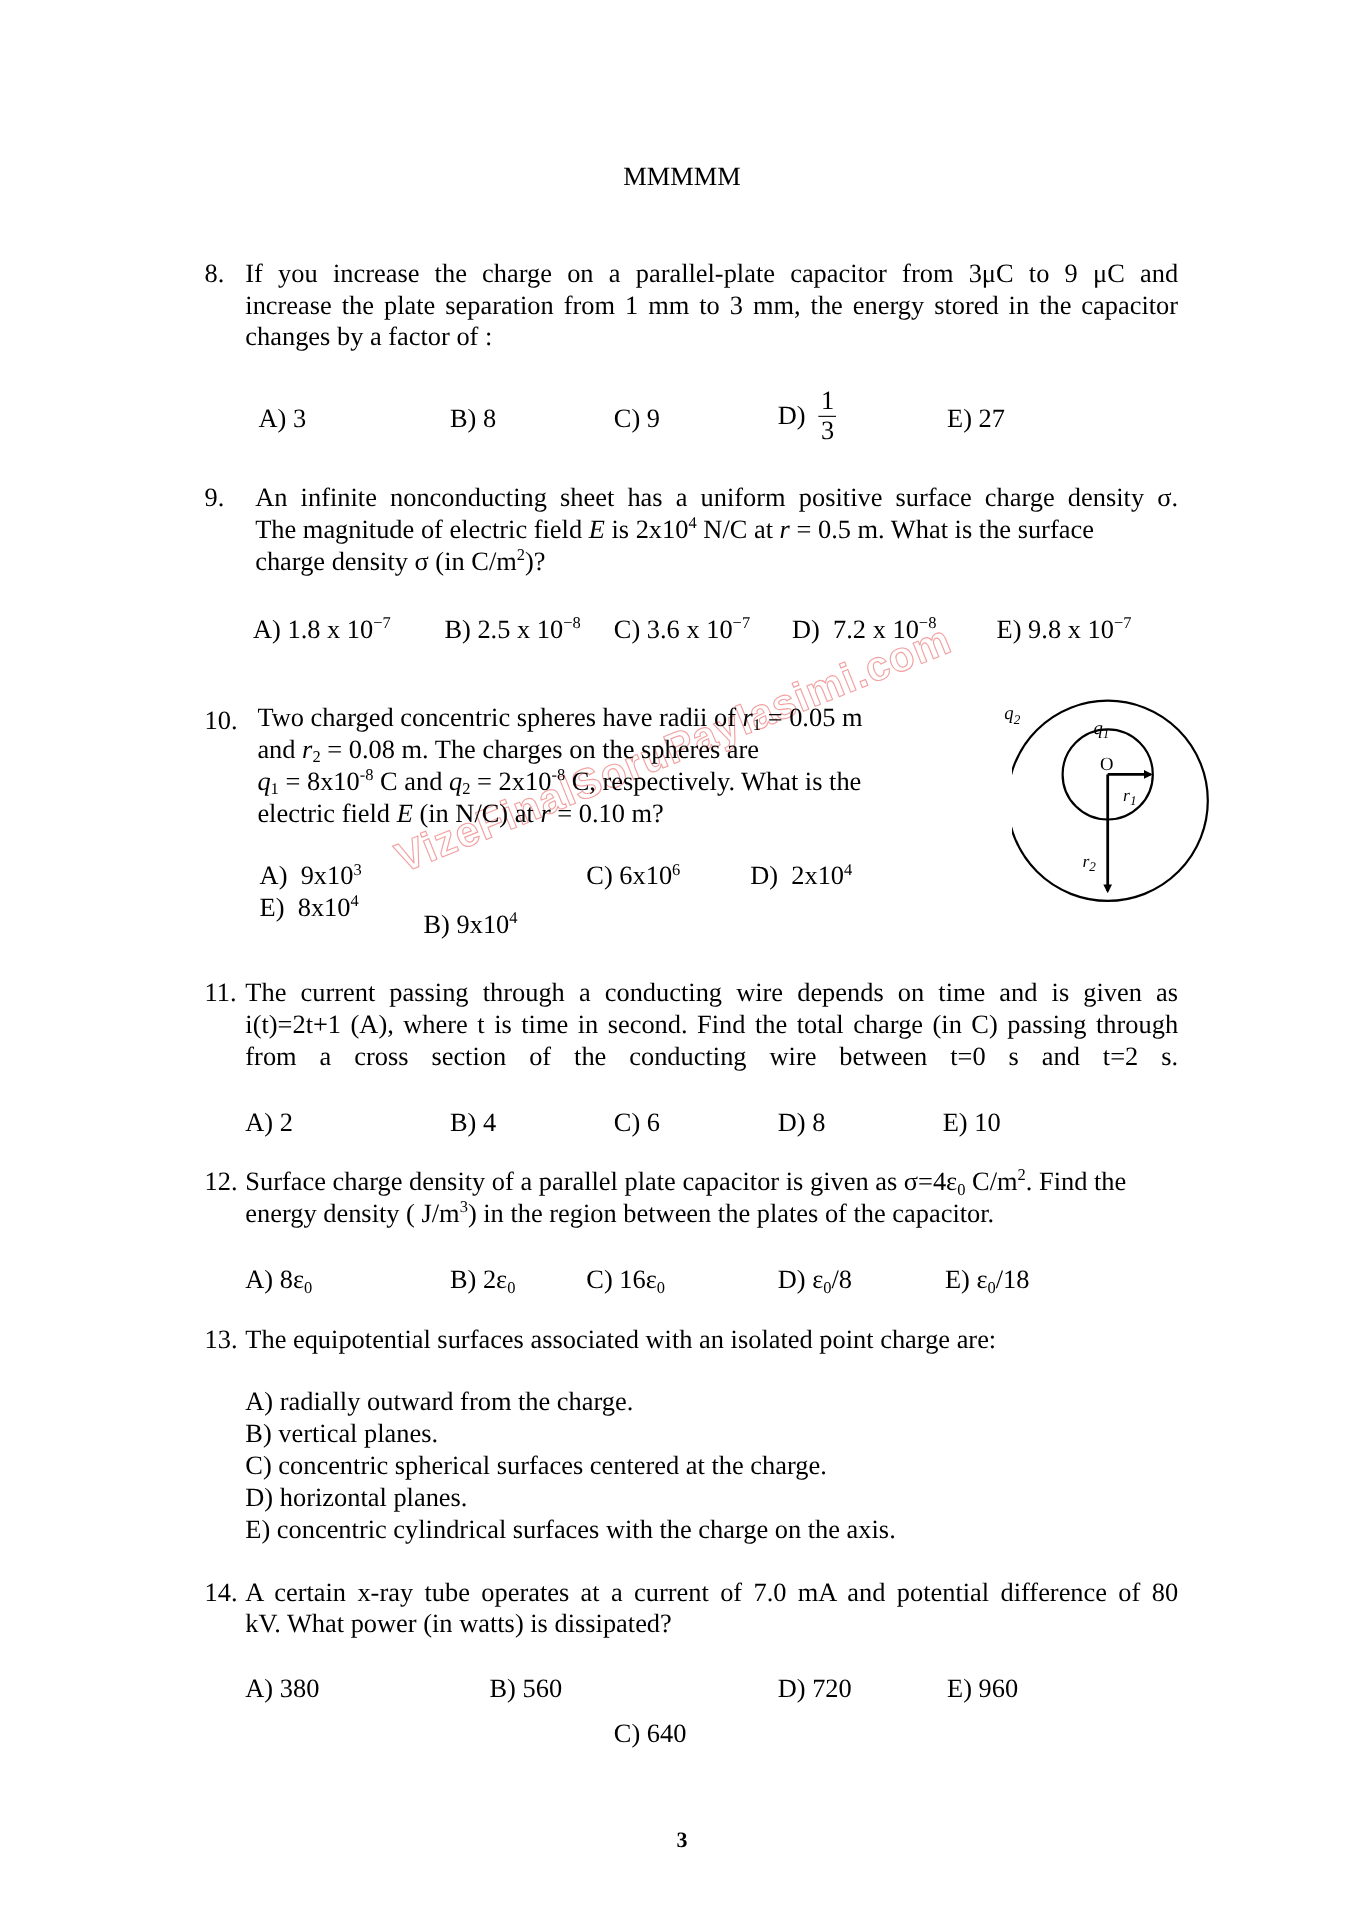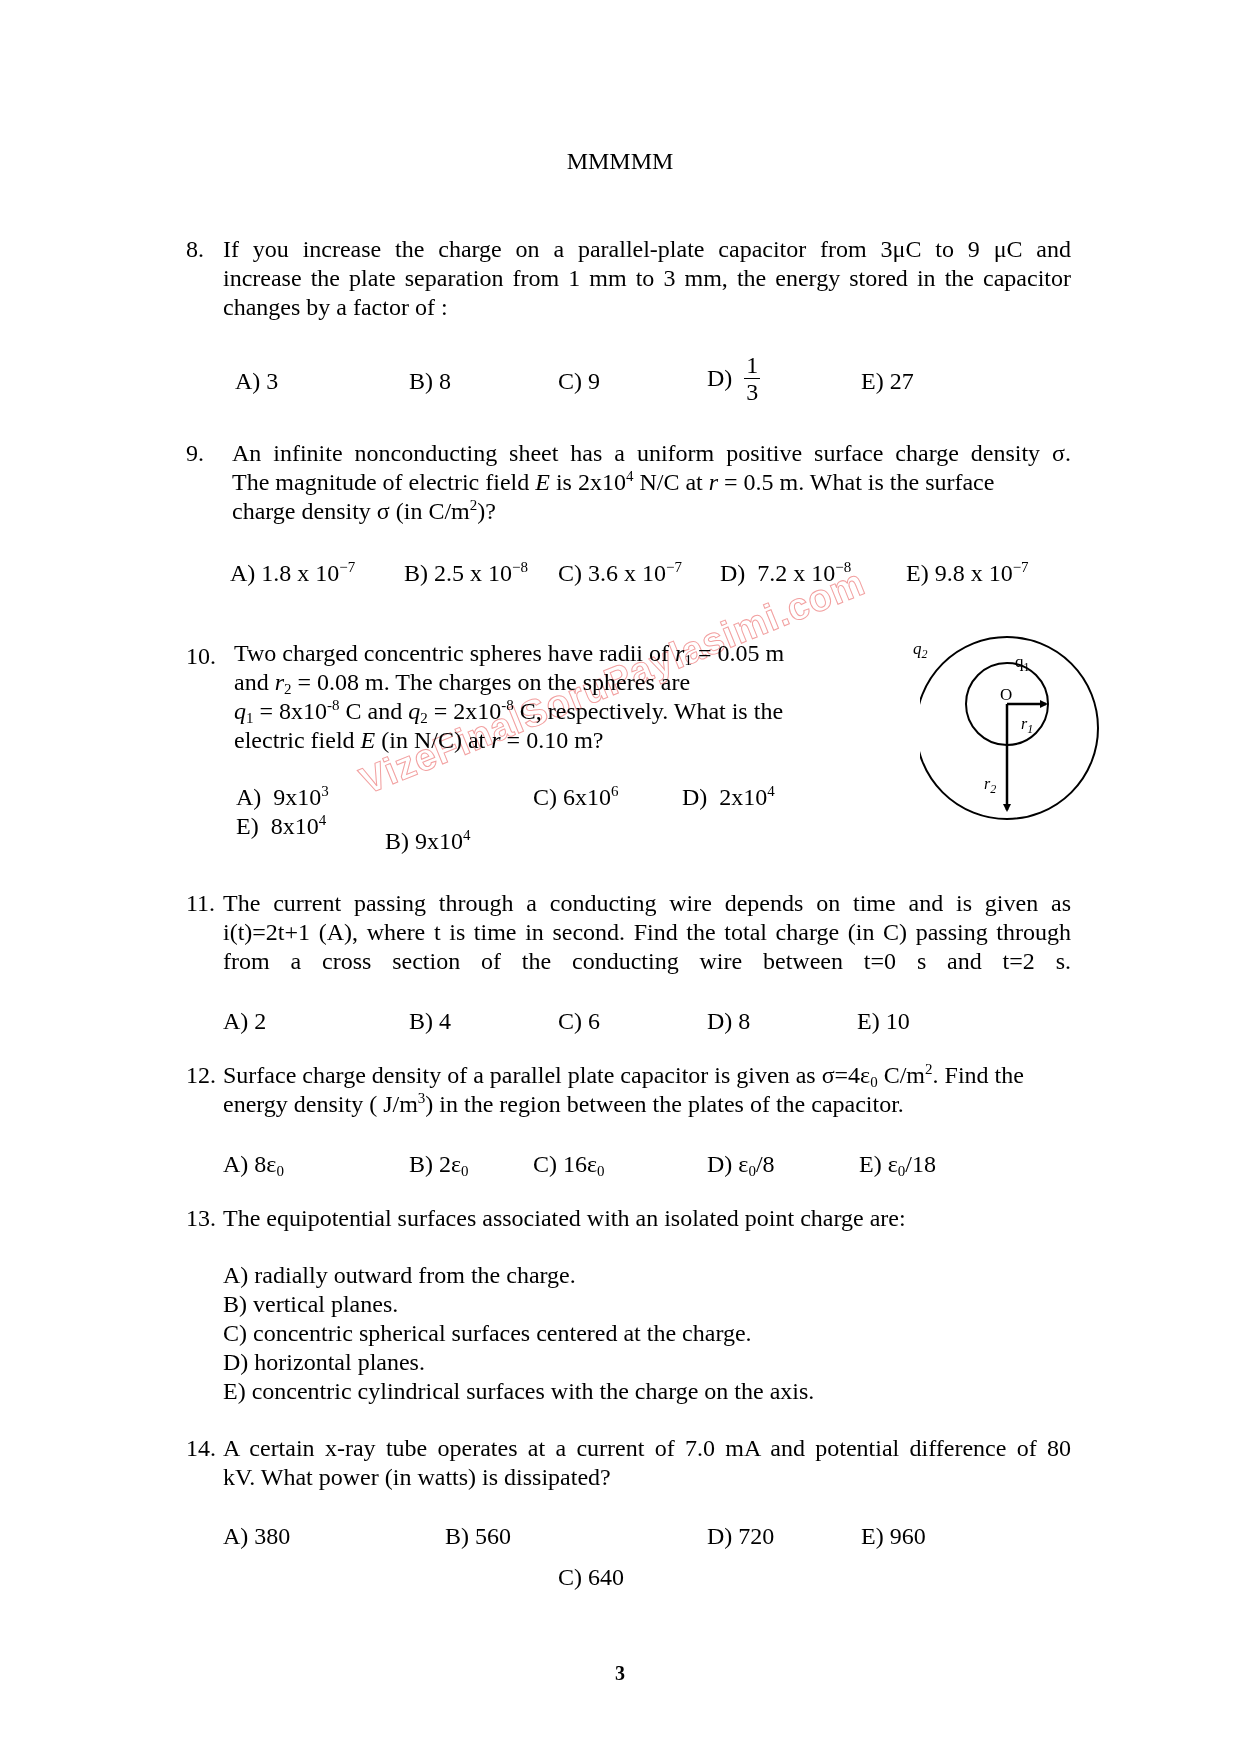--- a/index.html
+++ b/index.html
@@ -80,21 +80,21 @@
         <marker id="arrowhead" markerWidth="8" markerHeight="8" refX="6" refY="4" orient="auto" markerUnits="userSpaceOnUse">
           <path d="M0,0 L8,4 L0,8 Z" fill="#000"></path>
         </marker>
       </defs>
       <circle cx="87" cy="103" r="91" fill="none" stroke="#000" stroke-width="2"></circle>
       <circle cx="87" cy="79" r="41" fill="none" stroke="#000" stroke-width="2"></circle>
       <line x1="87" y1="79" x2="126" y2="79" stroke="#000" stroke-width="2.5" marker-end="url(#arrowhead)"></line>
       <line x1="87" y1="79" x2="87" y2="185" stroke="#000" stroke-width="2.5" marker-end="url(#arrowhead)"></line>
     </svg>
     <div class="abs" style="left:-7px;top:14px;font-style:italic;font-size:17px;"><span>q</span><sub style="font-size:12px;">2</sub></div>
-    <div class="abs" style="left:95px;top:27px;font-size:17px;"><span>q</span><sub style="font-size:12px;">1</sub></div>
+    <div class="abs" style="left:74px;top:27px;font-style:italic;font-size:17px;"><span>q</span><sub style="font-size:12px;">1</sub></div>
     <div class="abs" style="left:80px;top:60px;font-size:17px;">O</div>
     <div class="abs" style="left:101px;top:90px;font-style:italic;font-size:16px;"><span>r</span><sub style="font-size:12px;">1</sub></div>
     <div class="abs" style="left:64px;top:150px;font-style:italic;font-size:16px;"><span>r</span><sub style="font-size:12px;">2</sub></div>
   </div>
 </div>
 
 <div>
   <div class="qnum" style="left:186px;top:890px;">11.</div>
   <div class="line" style="left:223px;top:890px;width:848px;text-align:justify;text-align-last:justify;">The current passing through  a conducting wire depends on time and is given as</div>
   <div class="line" style="left:223px;top:919px;width:848px;text-align:justify;text-align-last:justify;">i(t)=2t+1 (A), where t is time in second. Find the total charge (in C) passing through</div>

